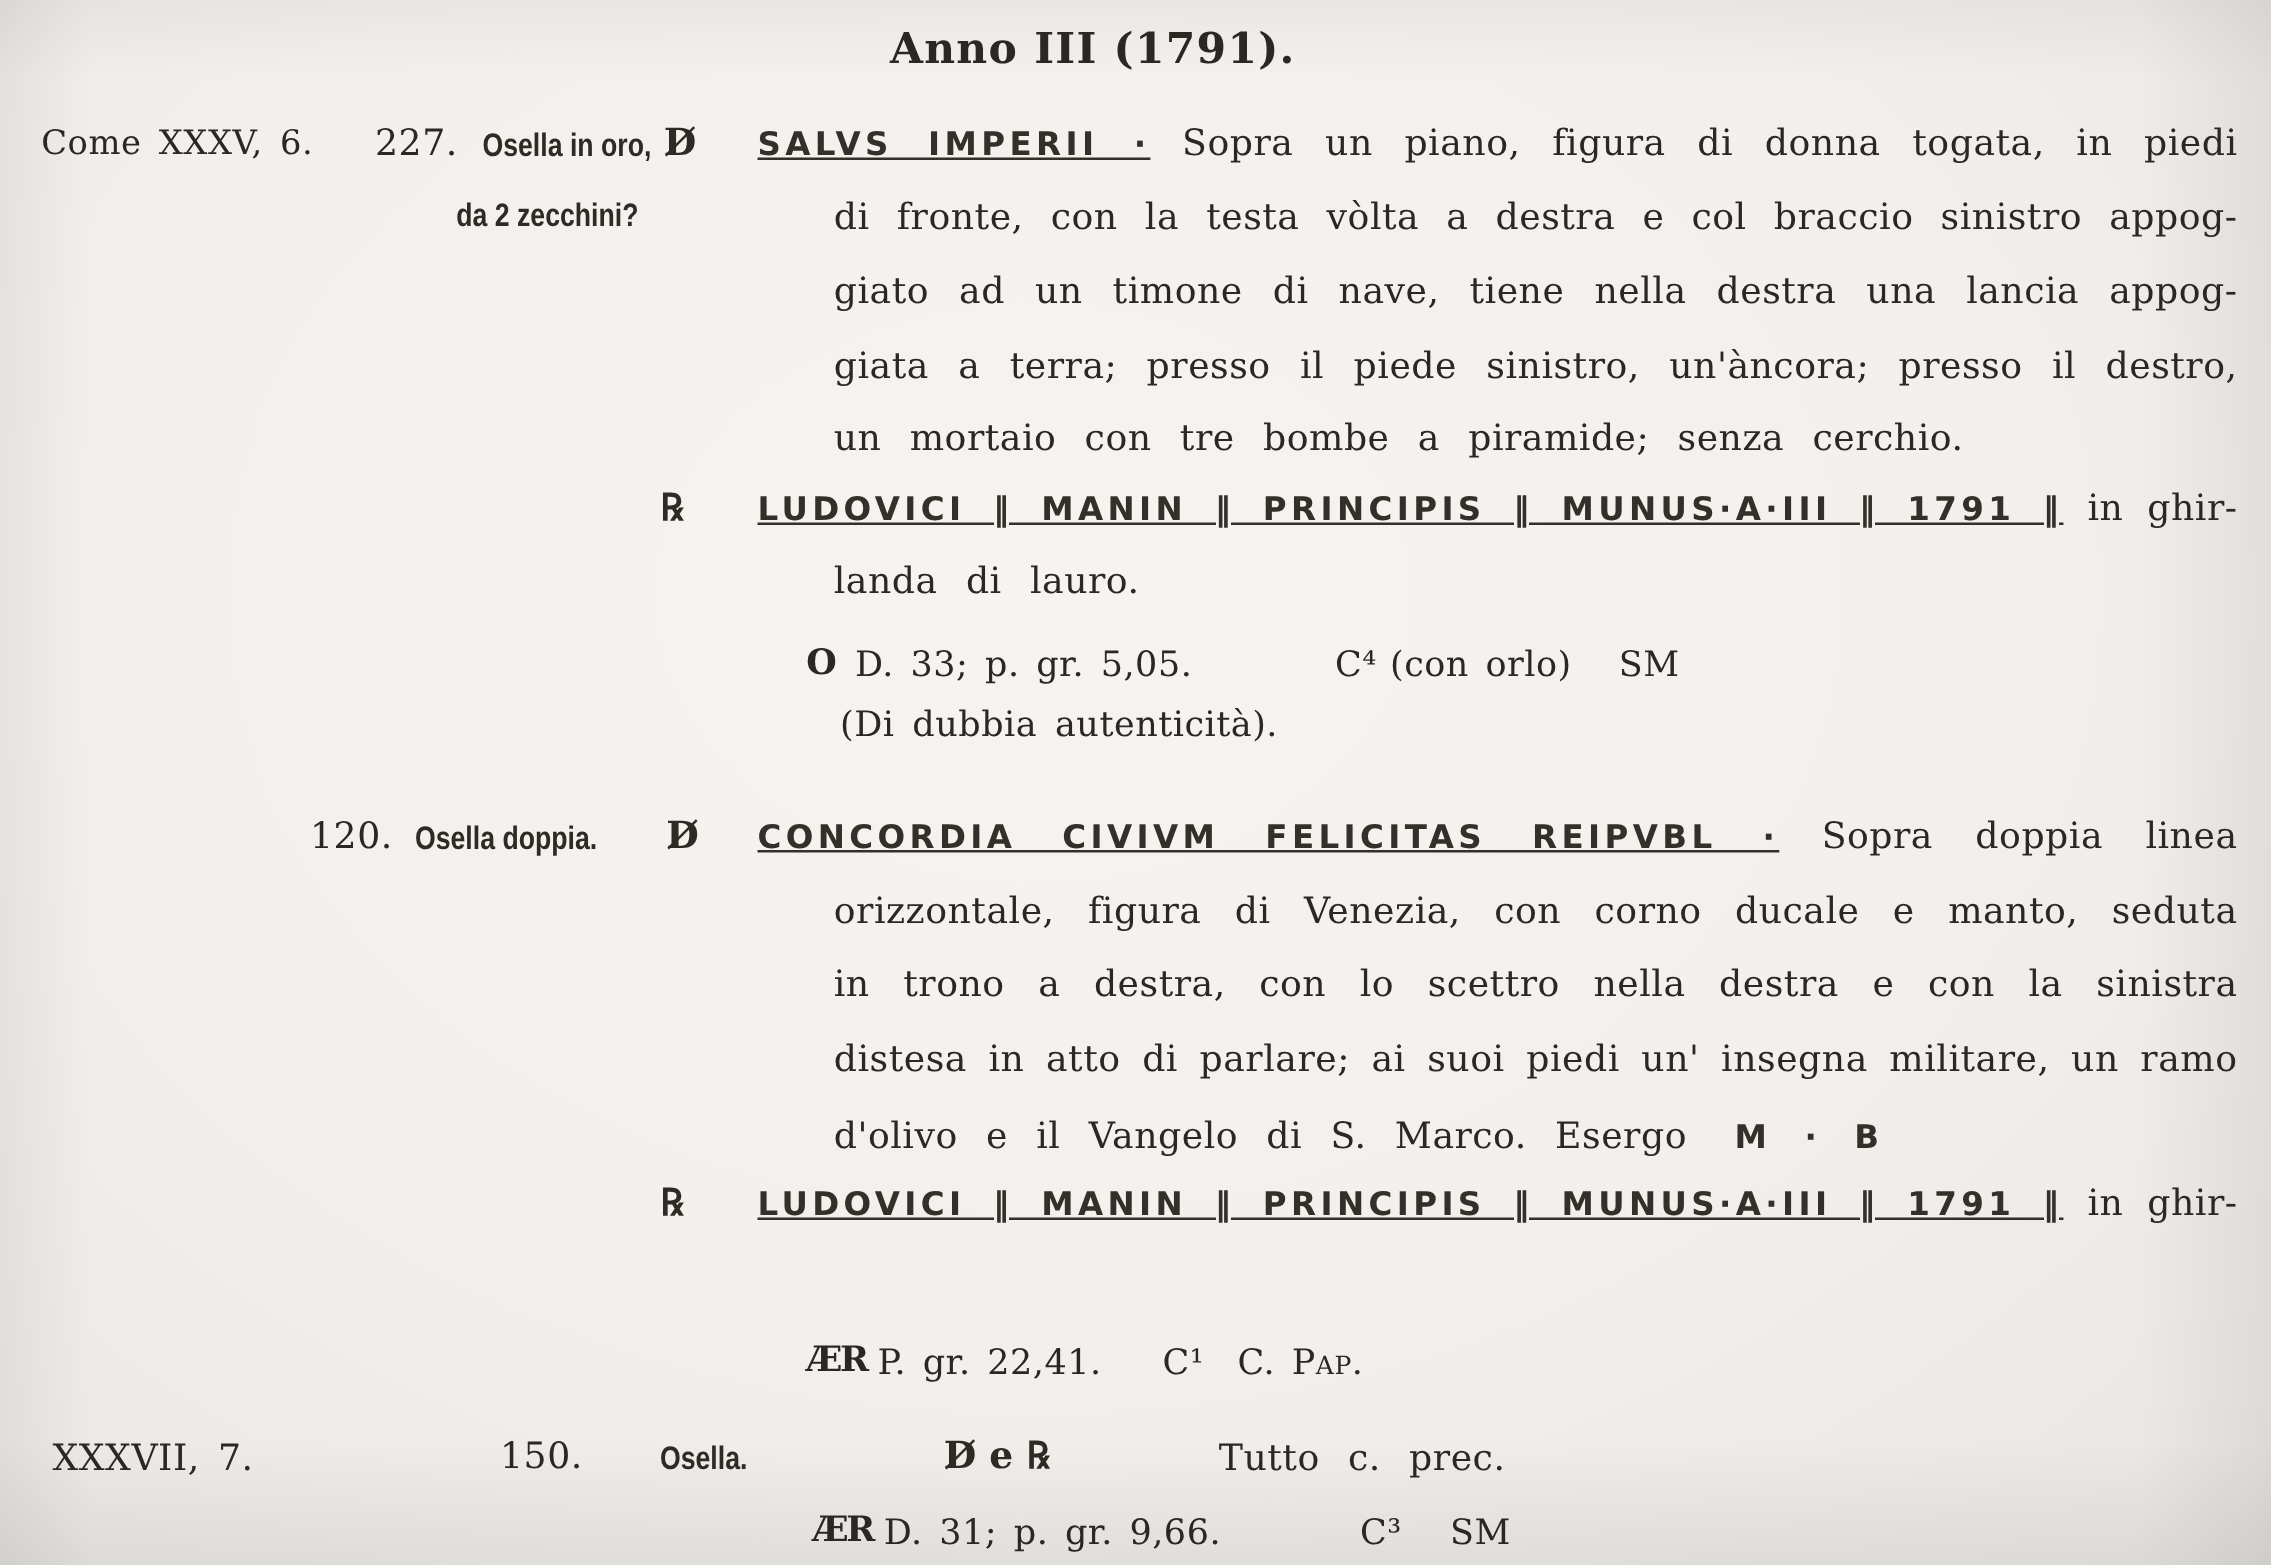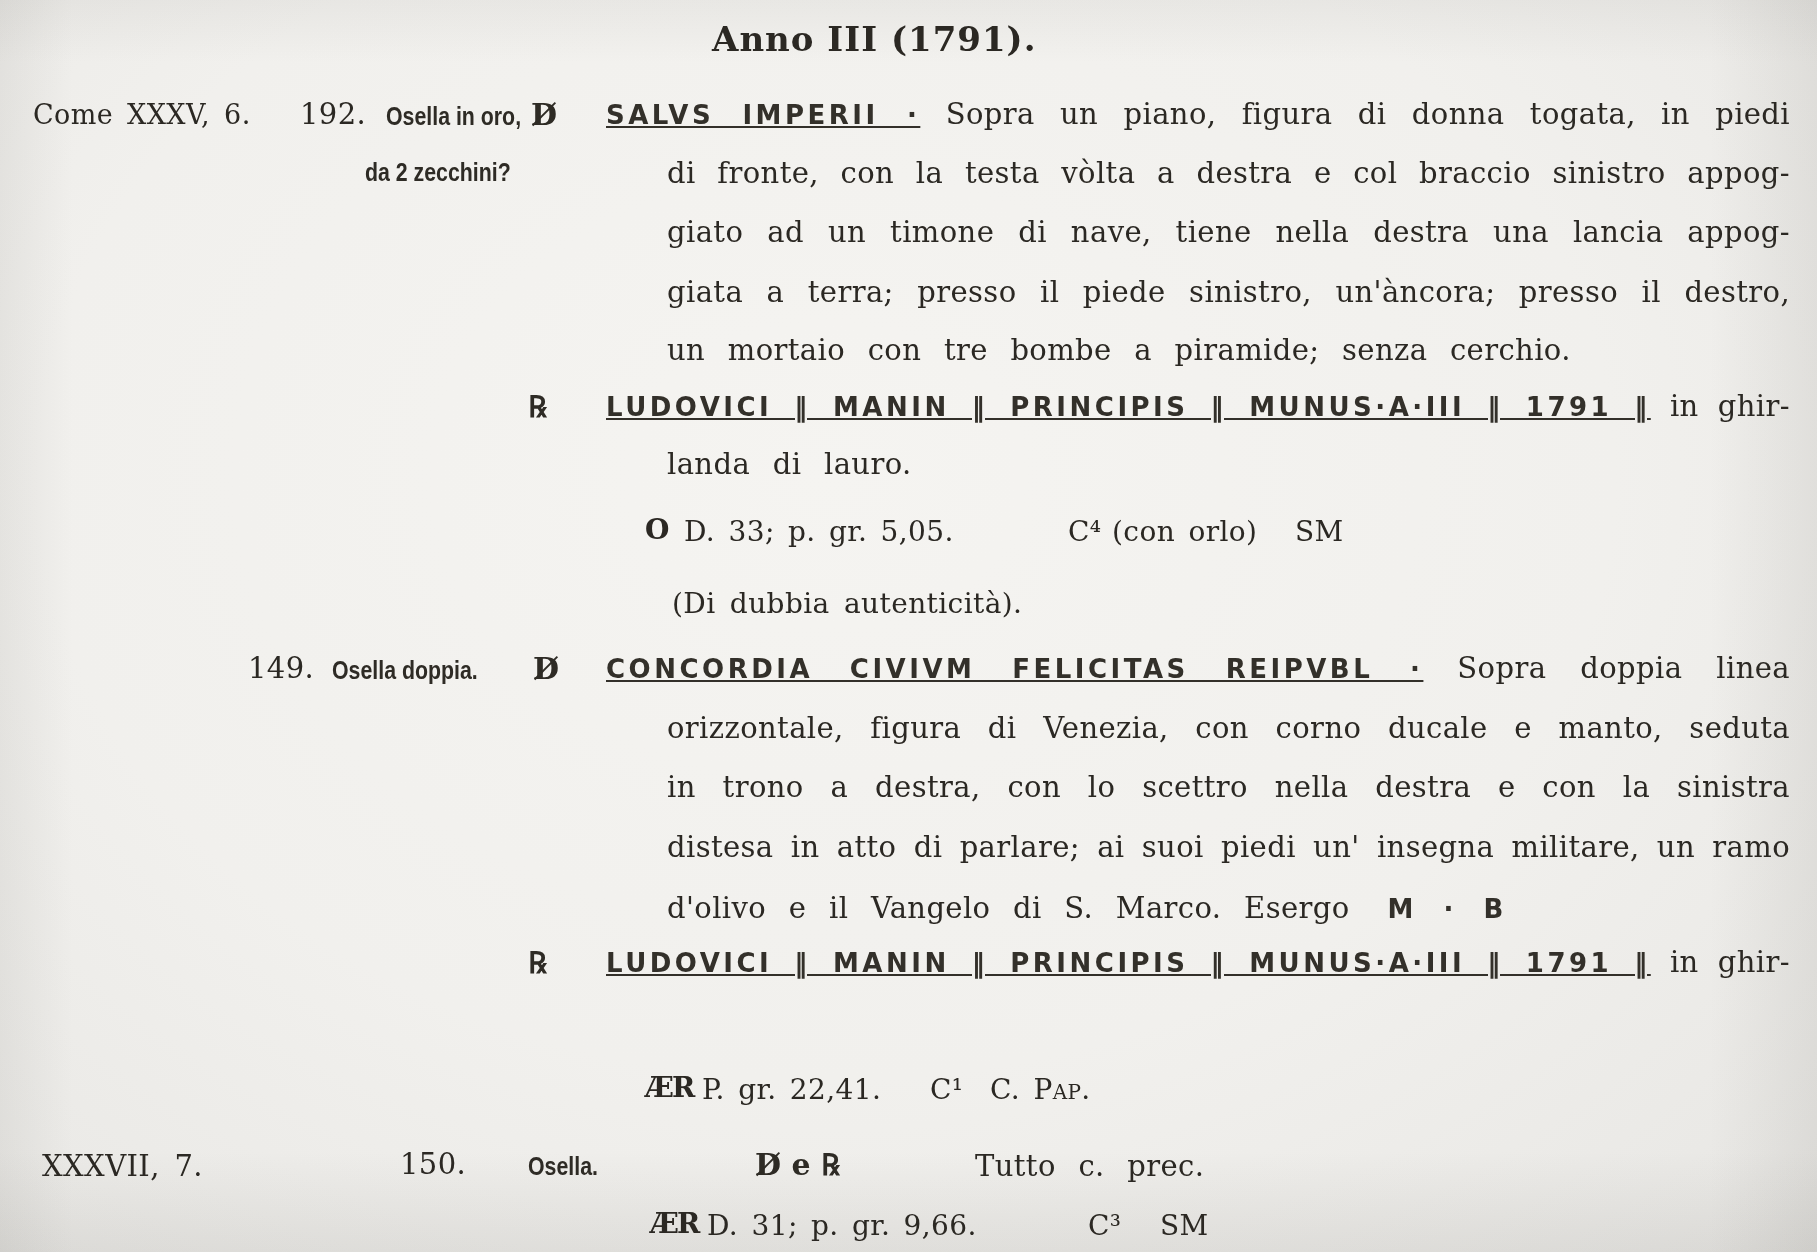--- a/index.html
+++ b/index.html
@@ -27,21 +27,21 @@
   .exergue{font-family:"DejaVu Sans", sans-serif;font-weight:700;font-size:26px;letter-spacing:4px;margin-left:38px;color:#33302a;}
 </style>
 </head>
 <body>
 
 <div class="page">
 
   <div class="l title" style="left:712px;top:18px;">Anno III (1791).</div>
 
   <div class="l serif" style="left:33px;top:98px;font-size:27px;">Come XXXV, 6.</div>
-  <div class="l serif" style="left:300px;top:96px;">192.</div>
+  <div class="l serif" style="left:300px;top:96px;">227.</div>
   <div class="l cond" style="left:386px;top:100px;">Osella in oro,</div>
   <div class="l cond" style="left:365px;top:156px;">da 2 zecchini?</div>
 
   <div class="l mark" style="left:531px;top:96px;">D̸</div>
   <div class="j serif" style="left:606px;top:96px;width:1184px;">
     <span class="legend">SALVS IMPERII ·</span>
     <span>Sopra un piano, figura di donna togata, in piedi</span>
   </div>
   <div class="j serif" style="left:667px;top:155px;width:1123px;">di fronte, con la testa vòlta a destra e col braccio sinistro appog-</div>
   <div class="j serif" style="left:667px;top:214px;width:1123px;">giato ad un timone di nave, tiene nella destra una lancia appog-</div>
@@ -53,23 +53,23 @@
     <span class="legend">LUDOVICI ‖ MANIN ‖ PRINCIPIS ‖ MUNUS·A·III ‖ 1791 ‖</span>
     <span>in ghir-</span>
   </div>
   <div class="l serif wide" style="left:667px;top:446px;">landa di lauro.</div>
 
   <div class="l stat metal" style="left:645px;top:512px;">O</div>
   <div class="l stat" style="left:684px;top:514px;">D. 33; p. gr. 5,05.</div>
   <div class="l stat" style="left:1068px;top:514px;">C⁴</div>
   <div class="l stat" style="left:1112px;top:514px;">(con orlo)</div>
   <div class="l stat" style="left:1295px;top:514px;">SM</div>
-  <div class="l serif" style="left:672px;top:562px;font-size:28px;margin-top:24px;">(Di dubbia autenticità).</div>
+  <div class="l serif" style="left:672px;top:562px;font-size:28px;">(Di dubbia autenticità).</div>
 
-  <div class="l serif" style="left:248px;top:650px;">149.</div>
+  <div class="l serif" style="left:248px;top:650px;">120.</div>
   <div class="l cond" style="left:332px;top:654px;">Osella doppia.</div>
 
   <div class="l mark" style="left:533px;top:650px;">D̸</div>
   <div class="j serif" style="left:606px;top:650px;width:1184px;">
     <span class="legend">CONCORDIA CIVIVM FELICITAS REIPVBL ·</span>
     <span>Sopra doppia linea</span>
   </div>
   <div class="j serif" style="left:667px;top:710px;width:1123px;">orizzontale, figura di Venezia, con corno ducale e manto, seduta</div>
   <div class="j serif" style="left:667px;top:769px;width:1123px;">in trono a destra, con lo scettro nella destra e con la sinistra</div>
   <div class="j serif" style="left:667px;top:829px;width:1123px;">distesa in atto di parlare; ai suoi piedi un' insegna militare, un ramo</div>

